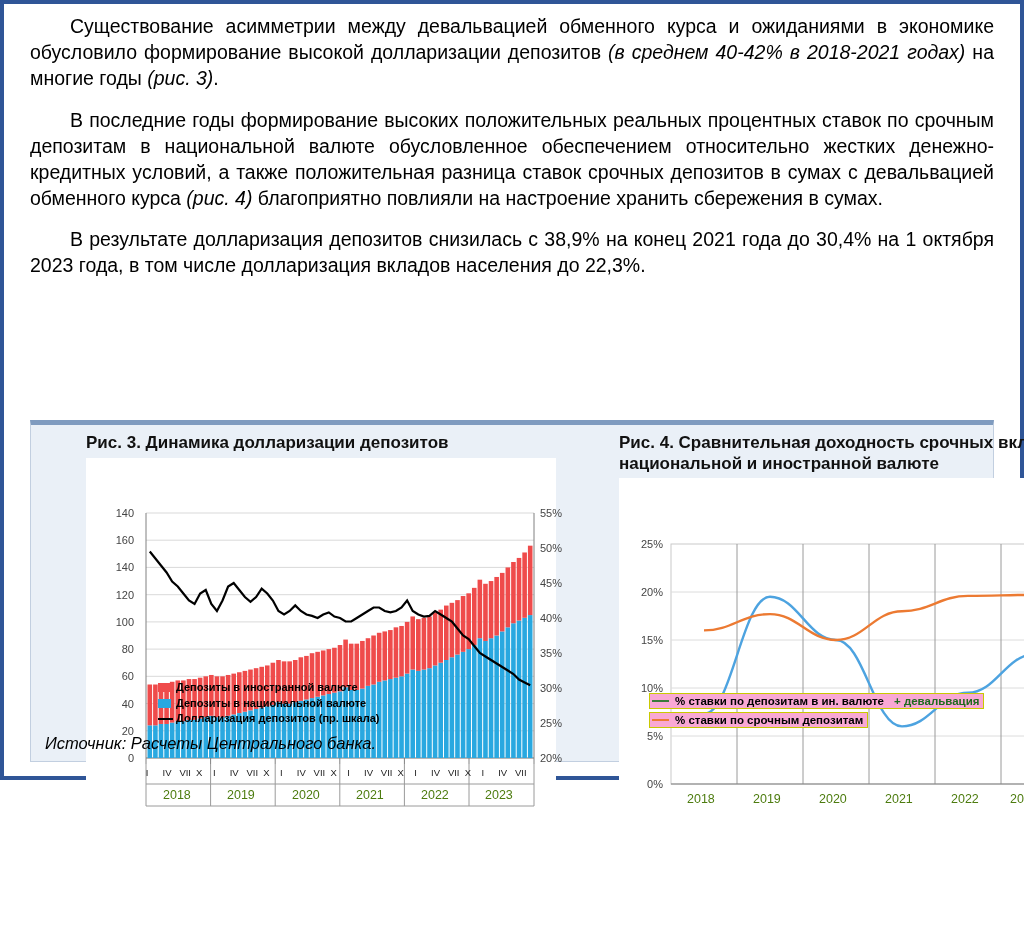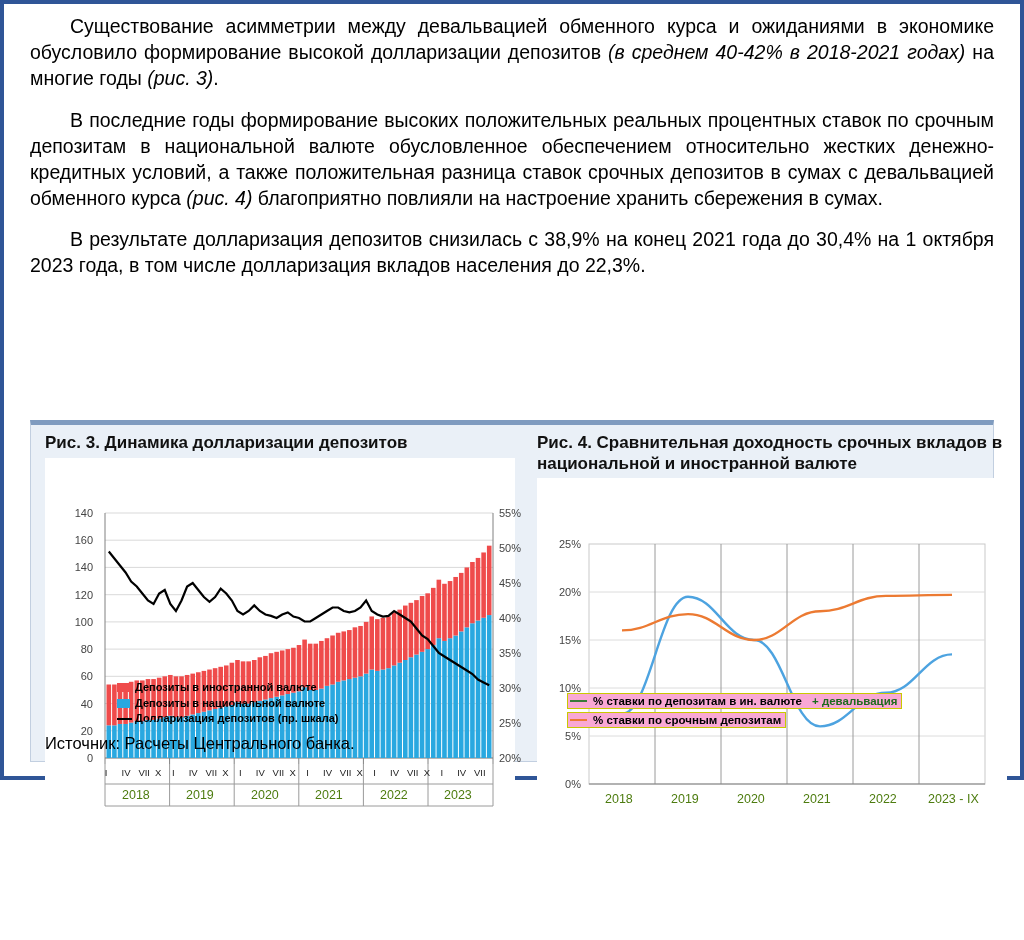--- a/index.html
+++ b/index.html
@@ -47,38 +47,40 @@
   }
   .fig-row{
     display:flex;
     height:100%;
     box-sizing:border-box;
   }
   .fig{
     position:relative;
     box-sizing:border-box;
     padding:8px 10px 0 14px;
+    margin-left:41px;
   }
   .fig.left{width:492px;}
   .fig.right{flex:1;}
   .fig-title{
     font-size:17px;
     font-weight:bold;
     line-height:1.22;
     margin:0 0 4px 0;
     color:#111;
   }
   .chart-area{
     position:relative;
     background:#ffffff;
   }
   .src{
     position:absolute;
     left:14px;bottom:8px;
     font-size:16.5px;
+    font-style:italic;
   }
   
   .tick{
     position:absolute;
     font-size:11px;
     color:#444;
     font-family:"Liberation Sans", sans-serif;
     white-space:nowrap;
   }
   .tick.r{text-align:right;}

